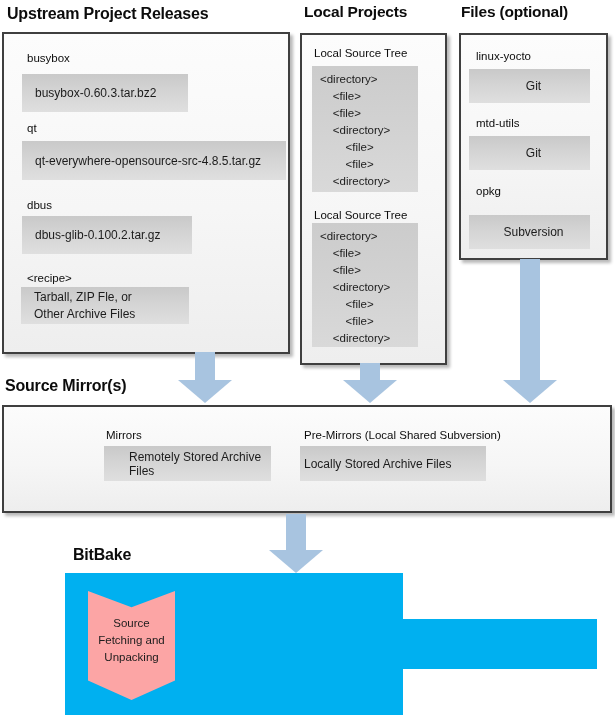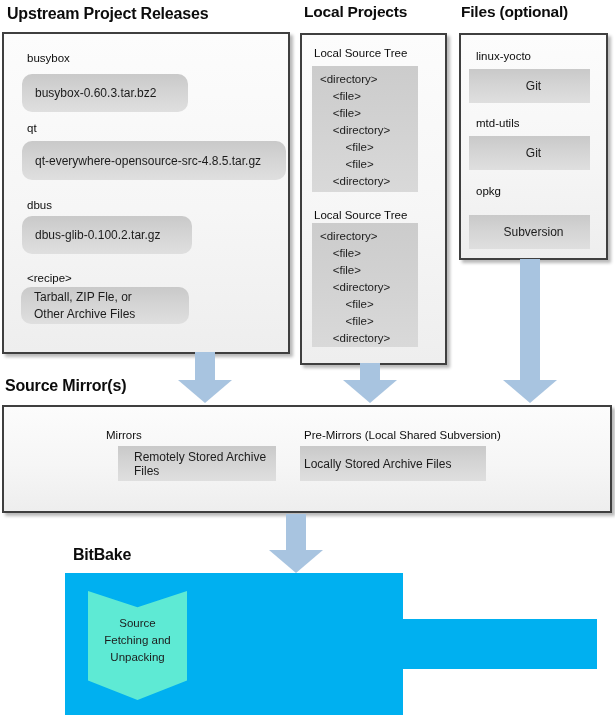--- a/index.html
+++ b/index.html
@@ -15,36 +15,36 @@
   .sec-title{position:absolute;font-size:16px;font-weight:bold;letter-spacing:-0.2px;white-space:nowrap;}
 
   .panel{position:absolute;border:2px solid var(--panel-border);
          background:linear-gradient(180deg,#fcfcfc 0%,#f6f6f6 55%,#eeeeee 100%);
          box-shadow:3px 3px 3px rgba(0,0,0,0.28);}
 
   .plabel{position:absolute;font-size:11.5px;font-weight:normal;white-space:nowrap;}
 
   .gbox{position:absolute;background:linear-gradient(180deg,#c9c9c9 0%,#d4d4d4 45%,#dfdfdf 100%);
         font-size:12px;display:flex;align-items:center;color:#1c1c1c;}
-  .gbox.left-pad{padding-left:13px;border-radius:10px;}
+  .gbox.left-pad{padding-left:13px;}
   .gbox.centered{justify-content:center;padding-left:8px;}
   .gbox.two-line{flex-direction:column;align-items:flex-start;justify-content:center;line-height:17px;}
 
   .treebox{position:absolute;background:linear-gradient(180deg,#cccccc 0%,#d2d2d2 50%,#d9d9d9 100%);
            font-size:11.5px;line-height:17px;padding:5px 0 4px 8px;color:#1c1c1c;}
   .tline{display:block;white-space:pre;}
 
   .arrow{position:absolute;width:54px;display:flex;flex-direction:column;align-items:center;}
   .arrow-stem{width:20px;background:var(--arrow-blue);}
   .arrow-head{width:0;height:0;border-left:27px solid transparent;border-right:27px solid transparent;
               border-top:23px solid var(--arrow-blue);}
 
   .blue{position:absolute;background:var(--bitbake-blue);}
 
-  .ribbon{position:absolute;left:88px;top:591px;width:99px;height:109px;background:#5eead4;
+  .ribbon{position:absolute;left:88px;top:591px;width:87px;height:109px;background:#fca5a5;
           clip-path:polygon(0% 0%,50% 15%,100% 0%,100% 82%,50% 100%,0% 82%);
           display:flex;flex-direction:column;align-items:center;padding-top:24px;box-sizing:border-box;
           font-size:11.5px;line-height:17px;color:#1c1c1c;text-align:right;}
 </style>
 </head>
 <body>
 
 <div id="canvas">
 
   <div class="sec-title" style="left:7px;top:5px;">Upstream Project Releases</div>
@@ -124,21 +124,21 @@
     <div class="arrow-head"></div>
   </div>
   <div class="arrow" style="left:503px;top:259px;">
     <div class="arrow-stem" style="height:121px;"></div>
     <div class="arrow-head"></div>
   </div>
 
   <div class="sec-title" style="left:5px;top:377px;">Source Mirror(s)</div>
   <div class="panel" style="left:2px;top:405px;width:606px;height:104px;">
     <div class="plabel" style="left:102px;top:22px;">Mirrors</div>
-    <div class="gbox" style="left:114px;top:39px;width:142px;height:35px;padding-left:16px;">
+    <div class="gbox" style="left:100px;top:39px;width:142px;height:35px;padding-left:25px;">
       <span>Remotely Stored Archive Files</span>
     </div>
     <div class="plabel" style="left:300px;top:22px;">Pre-Mirrors (Local Shared Subversion)</div>
     <div class="gbox" style="left:296px;top:39px;width:182px;height:35px;padding-left:4px;">
       <span>Locally Stored Archive Files</span>
     </div>
   </div>
 
   <div class="arrow" style="left:269px;top:514px;">
     <div class="arrow-stem" style="height:36px;"></div>

